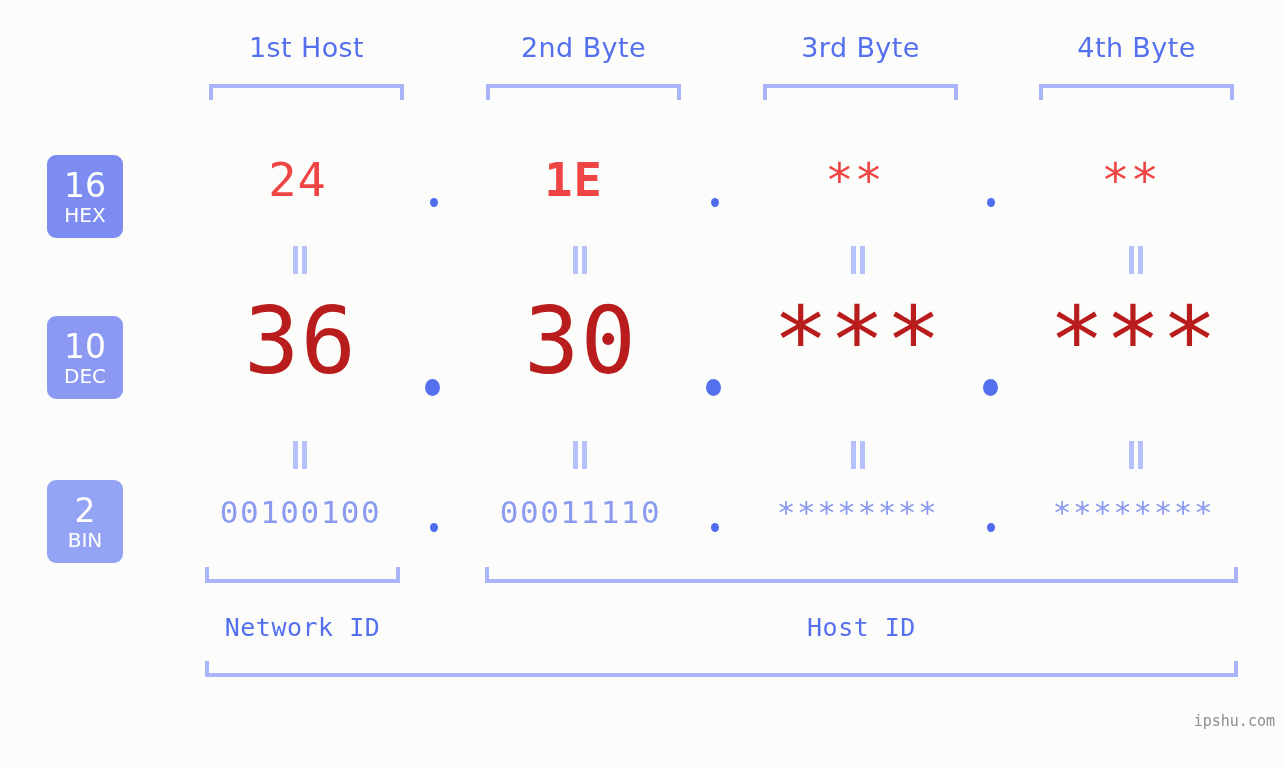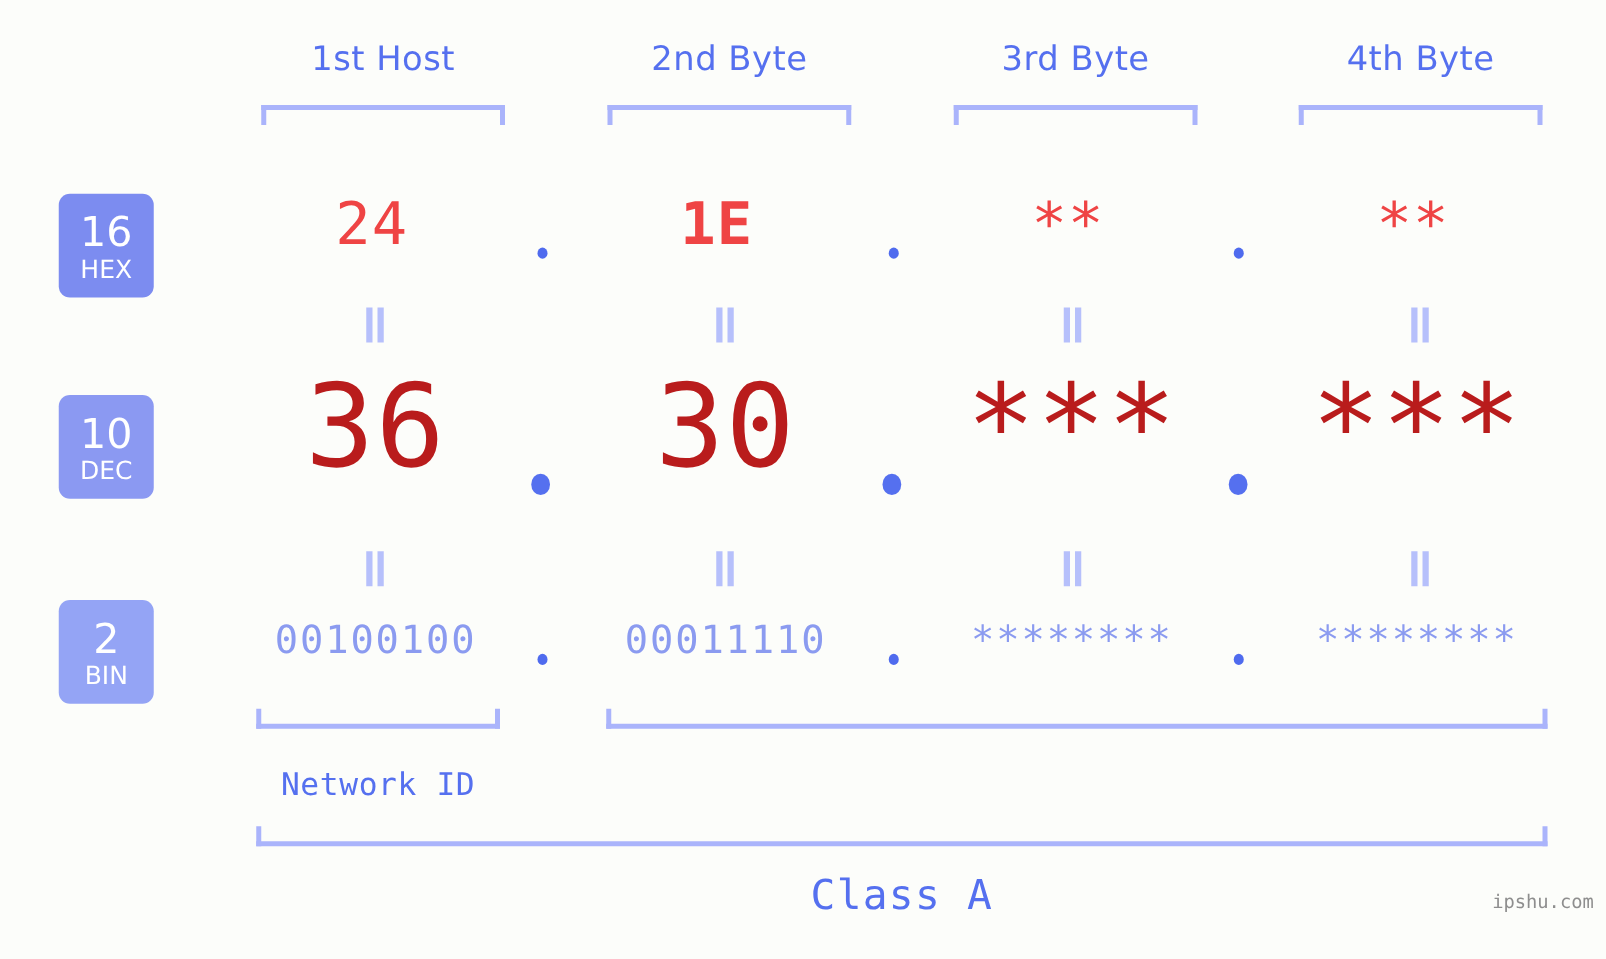--- a/index.html
+++ b/index.html
@@ -253,19 +253,19 @@
     <div class="cell" style="left:1036px;width:195px;">********</div>
     <div class="dot dot-bin" style="left:430px;top:523px;"></div>
     <div class="dot dot-bin" style="left:711px;top:523px;"></div>
     <div class="dot dot-bin" style="left:987px;top:523px;"></div>
   </div>
 
   <div class="bracket-bottom" style="left:205px;top:567px;width:195px;"></div>
   <div class="bracket-bottom" style="left:485px;top:567px;width:753px;"></div>
 
   <div class="id-label" style="left:205px;top:613px;width:195px;">Network ID</div>
+  <div class="id-label" style="left:485px;top:613px;width:753px;">Host ID</div>
 
   <div class="bracket-bottom" style="left:205px;top:661px;width:1033px;"></div>
-  <div id="class-label" style="left:205px;top:696px;width:1033px;">Class A</div>
 
   <div id="watermark">ipshu.com</div>
 
 </div>
 
 </body></html>

